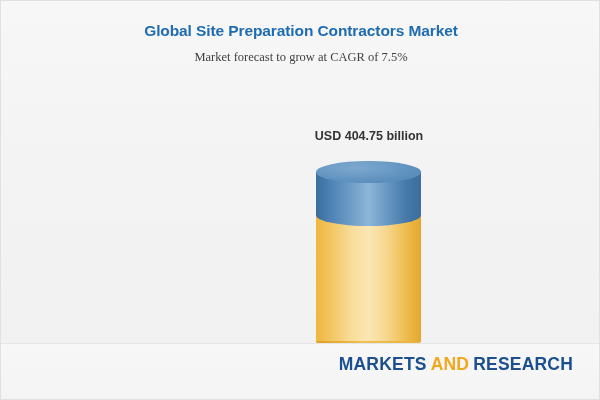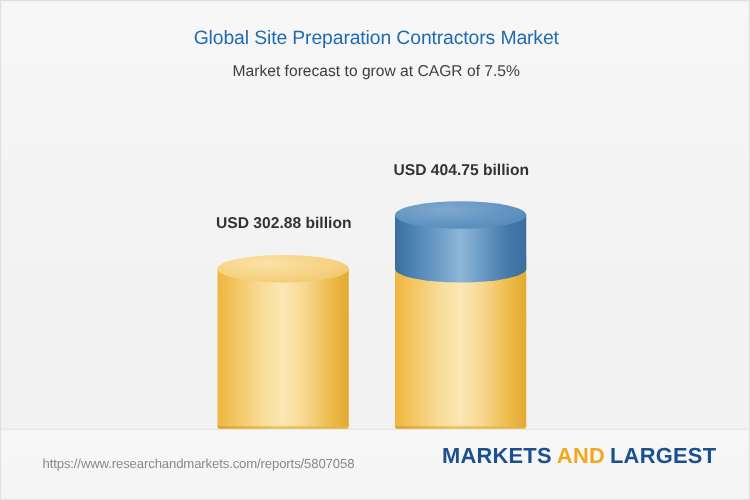--- a/index.html
+++ b/index.html
@@ -27,30 +27,31 @@
   
   .header {
     position: absolute;
     top: 0; left: 0;
     width: 600px;
     text-align: center;
     padding-top: 20px;
   }
   .chart-title {
     font-size: 15.5px;
-    font-weight: normal;
+    font-weight: bold;
     color: #1f6cb0;
     letter-spacing: -0.1px;
     line-height: 20px;
   }
   .chart-subtitle {
     margin-top: 8px;
     font-size: 12.5px;
     color: #3f3f3f;
     line-height: 17px;
+    font-family: Liberation Serif, serif;
   }
 
   
   .plot {
     position: absolute;
     left: 0;
     top: 90px;
     width: 600px;
     height: 250px;
   }
@@ -176,32 +177,20 @@
 
 <div class="infographic">
 
   <div class="header">
     <div class="chart-title">Global Site Preparation Contractors Market</div>
     <div class="chart-subtitle">Market forecast to grow at CAGR of 7.5%</div>
   </div>
 
   <div class="plot">
 
-    <div class="bar-group" style="left:173px; width:105px; height:215px;">
-
-      <div class="value-label" style="left:-57px; top:45px;">USD 302.88 billion</div>
-
-      <div class="cyl" style="left:0; top:78px; width:105px; height:137px;">
-        <div class="cyl-bottom gold-bottom" style="bottom:-11px; height:22px;"></div>
-        <div class="cyl-body gold-body" style="top:11px; height:126px;"></div>
-        <div class="cyl-top gold-top" style="top:0; height:22px;"></div>
-      </div>
-
-      <div class="cat-label" style="left:-27px; top:227px;">2023</div>
-    </div>
 
     <div class="bar-group" style="left:315px; width:87px; height:215px;">
 
       <div class="value-label" style="left:-57px; top:3px;">USD 404.75 billion</div>
 
       <div class="cyl" style="left:0; top:78px; width:105px; height:137px;">
         <div class="cyl-bottom gold-bottom" style="bottom:-11px; height:22px;"></div>
         <div class="cyl-body gold-body" style="top:0; height:137px;"></div>
       </div>
 
@@ -210,20 +199,19 @@
         <div class="cyl-body blue-body" style="top:11px; height:43px;"></div>
         <div class="cyl-top blue-top" style="top:0; height:22px;"></div>
       </div>
 
       <div class="cat-label" style="left:-27px; top:227px;">2027</div>
     </div>
 
   </div>
 
   <div class="footer">
-    <div class="footer-url">https://www.researchandmarkets.com/reports/5807058</div>
 
     <div class="logo">
-      <div class="logo-main"><span>MARKETS</span><span class="logo-and" style="margin:12px 4px;">AND</span><span>LARGEST</span></div>
+      <div class="logo-main"><span>MARKETS</span><span class="logo-and" style="margin:12px 4px;">AND</span><span>RESEARCH</span></div>
     </div>
   </div>
 
 </div>
 
 </body></html>

